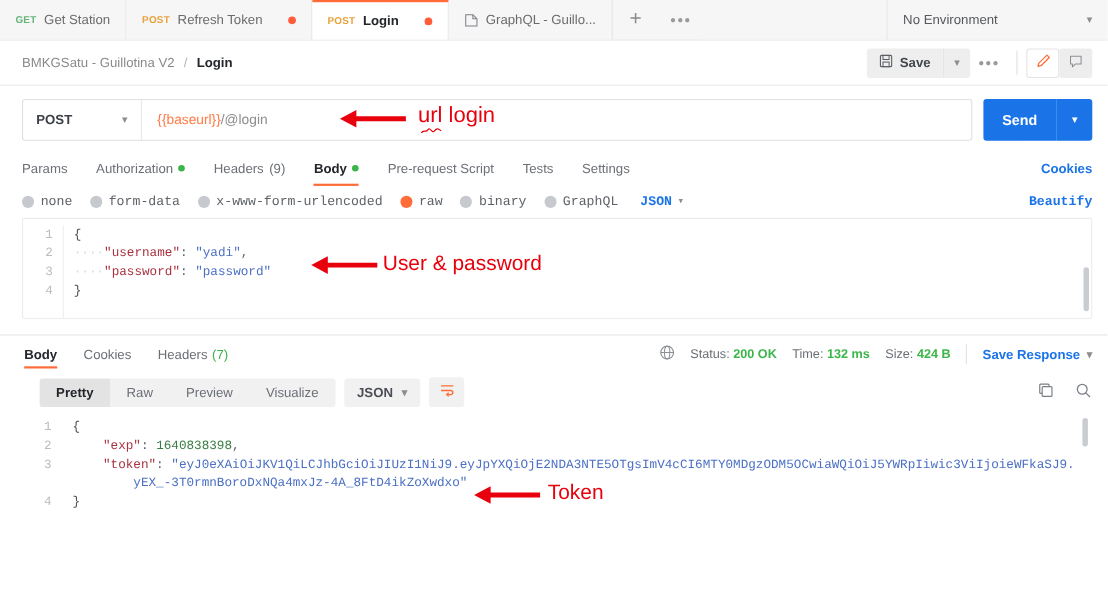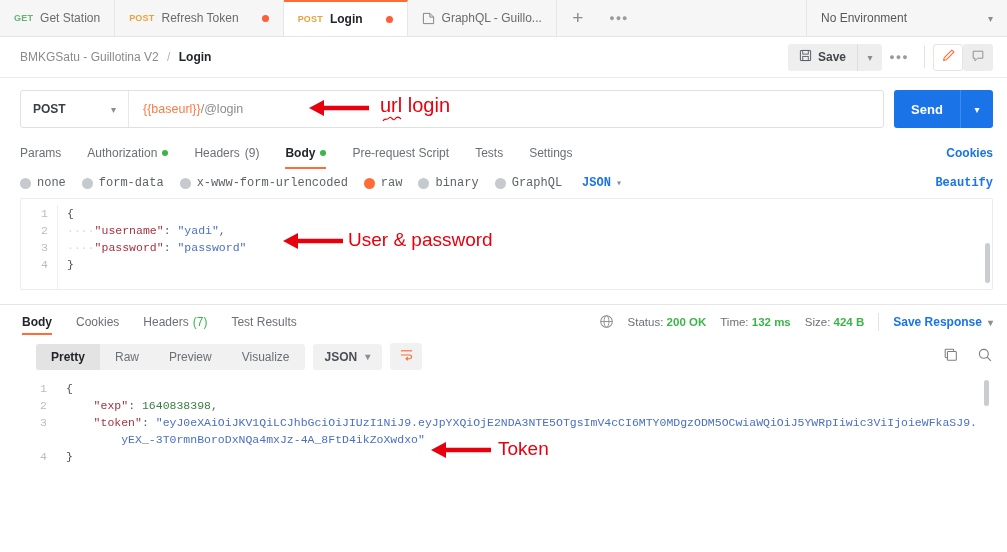--- a/index.html
+++ b/index.html
@@ -398,23 +398,20 @@
   <div class="resphdr">
     <div class="rtab2 active">
       <span>Body</span>
     </div>
     <div class="rtab2">
       <span>Cookies</span>
     </div>
     <div class="rtab2">
       <span>Headers</span>
       <span class="cnt-green">(7)</span>
-    </div>
-    <div class="rtab2">
-      <span>Test Results</span>
     </div>
 
     <div class="statusgrp">
       <span>
         <svg width="15" height="15" viewBox="0 0 16 16">
             <circle cx="8" cy="8" r="6.2" fill="none" stroke="#8b8f95" stroke-width="1.1"></circle>
             <ellipse cx="8" cy="8" rx="2.6" ry="6.2" fill="none" stroke="#8b8f95" stroke-width="1"></ellipse>
             <line x1="1.8" y1="8" x2="14.2" y2="8" stroke="#8b8f95" stroke-width="1"></line>
           </svg>
       </span>

